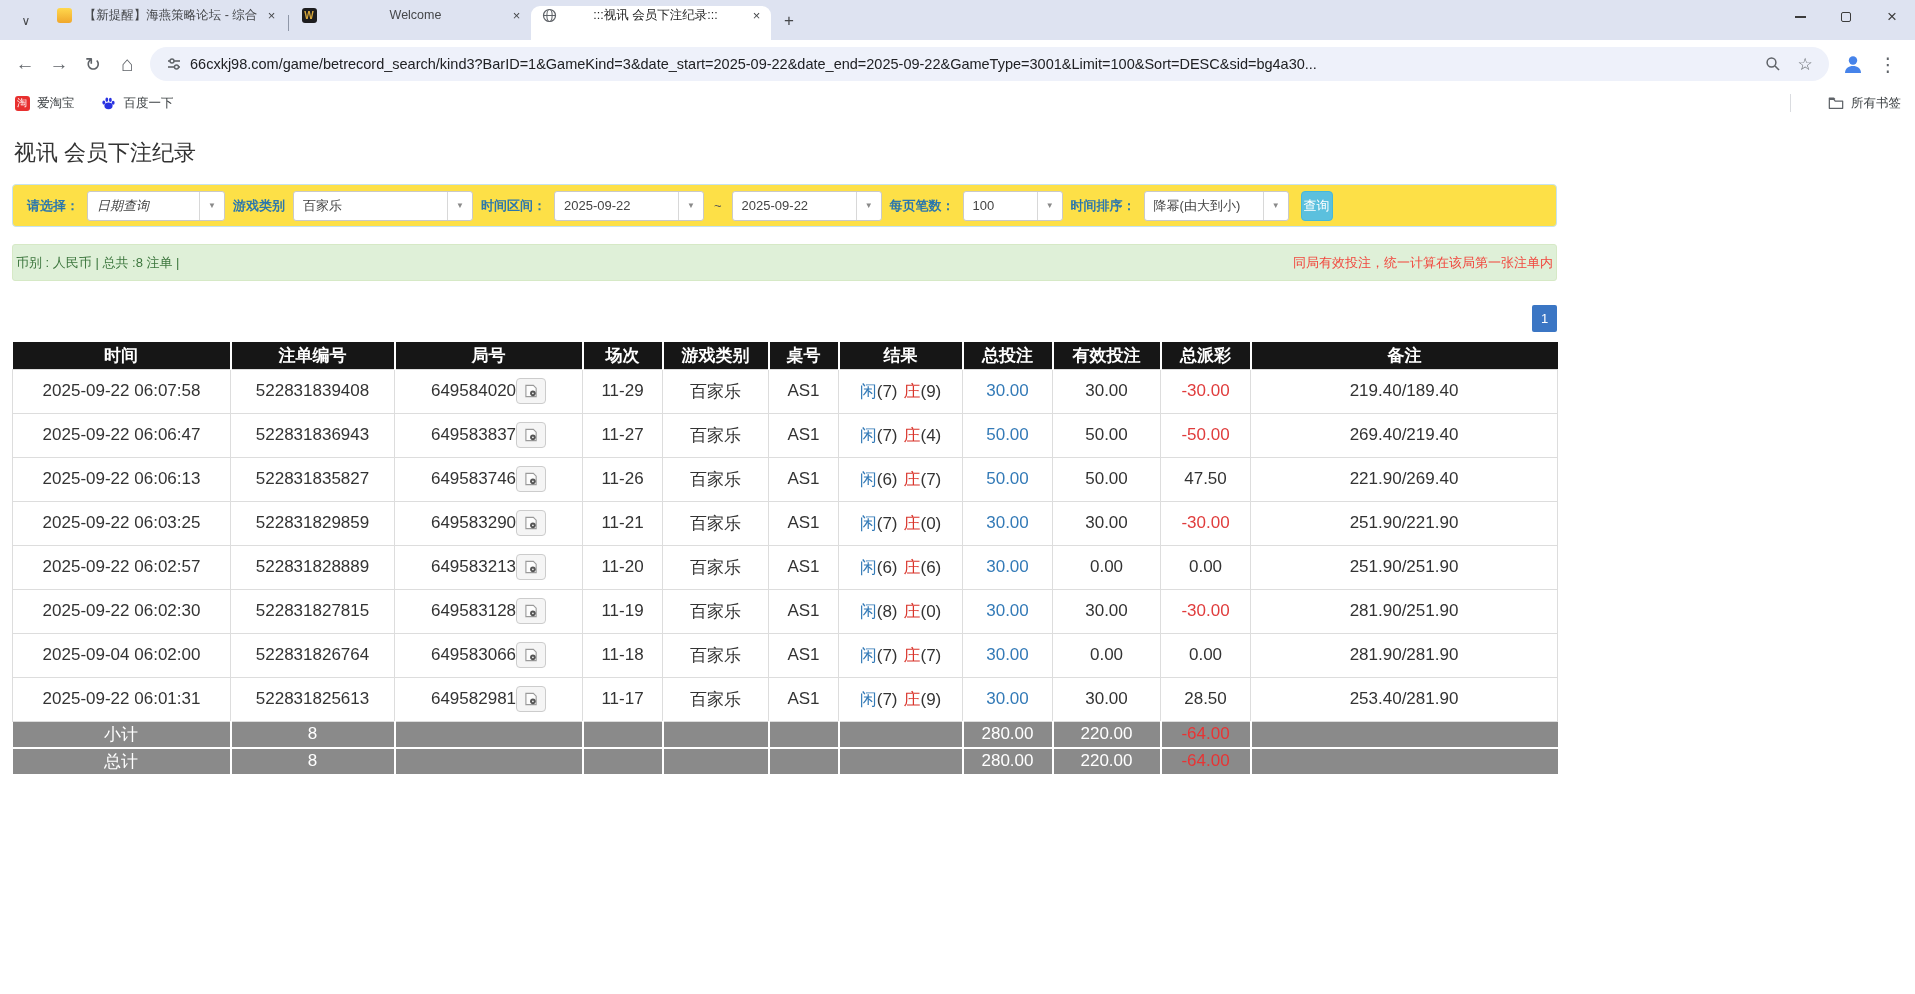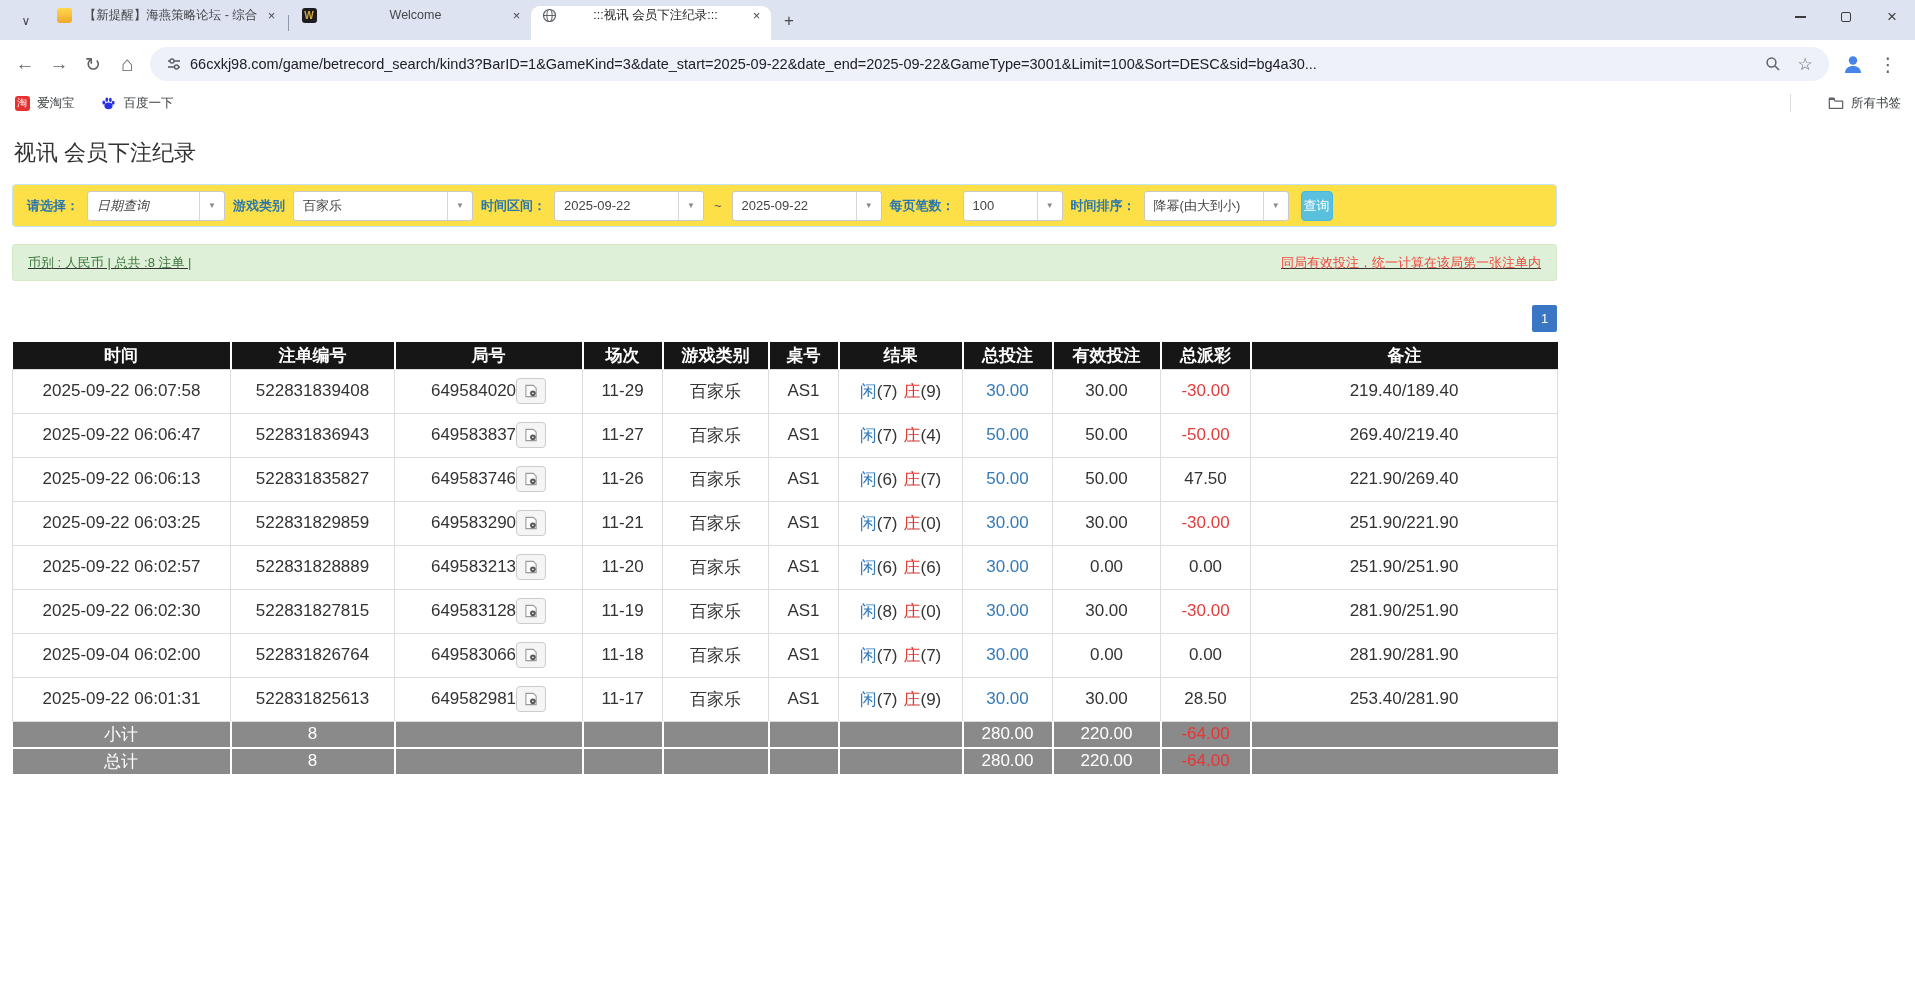--- a/index.html
+++ b/index.html
@@ -46,21 +46,21 @@
 
   .filterbar { width:1545px; height:43px; background:#fde047; border:1px solid #c5e3f1; border-radius:4px; display:flex; align-items:center; padding:0 14px; gap:8px; font-size:13px; }
   .flabel { color:#2b77ad; font-weight:bold; white-space:nowrap; }
   .combo { display:flex; align-items:stretch; background:#fff; border:1px solid #c9c9c9; border-radius:3px; height:30px; flex:none; }
   .combo .txt { flex:1; display:flex; align-items:center; padding:0 9px; color:#444; white-space:nowrap; overflow:hidden; }
   .combo .caret { width:25px; border-left:1px solid #d8d8d8; display:flex; align-items:center; justify-content:center; color:#8a8a8a; font-size:8px; border-radius:0 3px 3px 0; }
   .w-select { width:138px;font-style:italic; } .w-game { width:180px; } .w-date { width:150px; } .w-pp { width:100px; } .w-sort { width:145px; }
   .tilde { color:#555; margin:0 2px; }
   .search-btn { background:#5bc0de; border:1px solid #46b8da; color:#fff; font-size:13px; height:30px; padding:0 2px; border-radius:4px; margin-left:4px; }
 
-  .summary { width:1545px; height:37px; margin-top:17px; background:#dff0d8; border:1px solid #d6e9c6; border-radius:3px; display:flex; align-items:center; justify-content:space-between; padding:0 15px; font-size:13px;text-decoration:underline; }
+  .summary { width:1545px; height:37px; margin-top:17px; background:#dff0d8; border:1px solid #d6e9c6; border-radius:3px; display:flex; align-items:center; justify-content:space-between; padding:0 3px; font-size:13px; }
   .summary-left { color:#3c763d; }
   .summary-right { color:#f1473e; }
 
   .pager-row { width:1545px; height:27px; margin-top:24px; display:flex; justify-content:flex-end; }
   .page-box { width:25px; height:27px; background:#3b76c4; color:#fff; font-size:13px; display:flex; align-items:center; justify-content:center; border-radius:2px; }
 
   table.bets { width:1545px; margin-top:10px; border-collapse:collapse; table-layout:fixed; font-size:17px; color:#333; }
   table.bets th { background:#161616; color:#fff; height:27px; font-weight:bold; border-right:2px solid #fff; }
   table.bets th:last-child { border-right:none; }
   table.bets td { height:44px; text-align:center; border:1px solid #ddd; background:#fff; }

